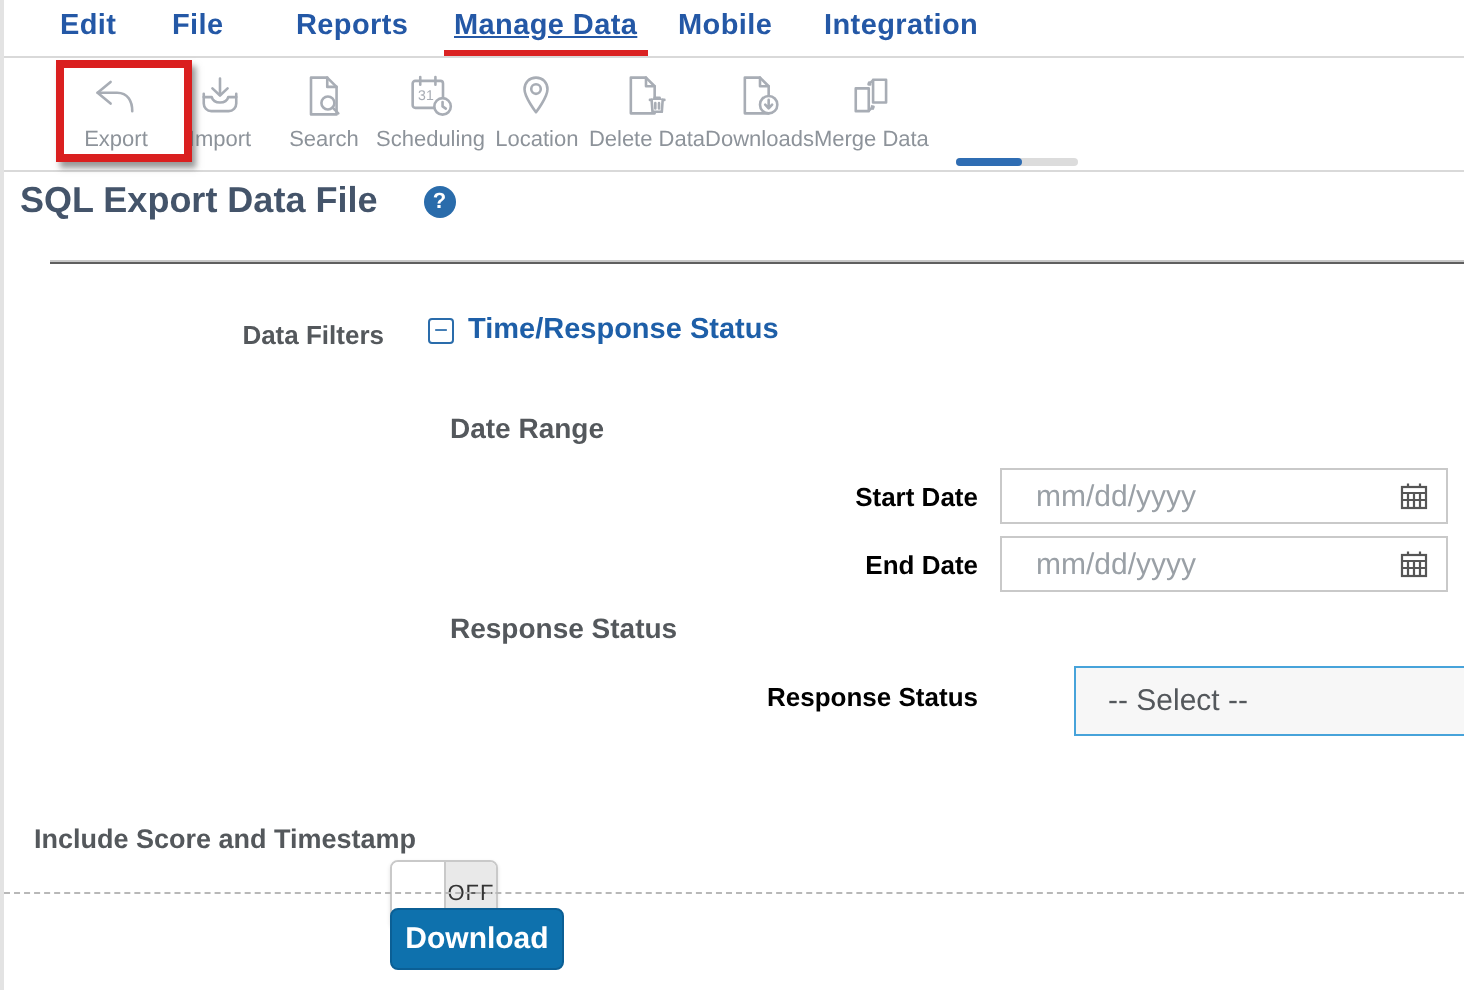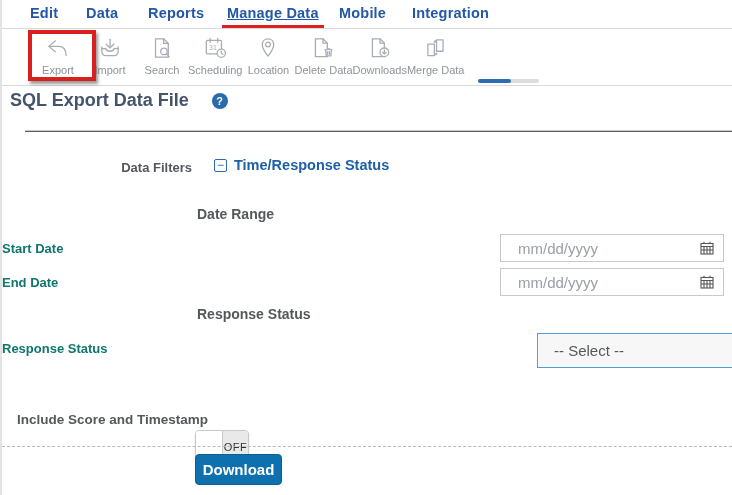--- a/index.html
+++ b/index.html
@@ -51,26 +51,26 @@
   
   .data-filters-label{position:absolute;left:0;top:160px;width:190px;text-align:right;
             font-weight:700;font-size:13px;color:#54585c;}
   .group-toggle{position:absolute;left:212px;top:157px;display:flex;align-items:center;
             gap:7px;cursor:pointer;}
   .collapse-box{width:13px;height:13px;box-sizing:border-box;border:1px solid #2a6cab;
             border-radius:2px;color:#2a6cab;font-size:12px;line-height:10px;
             text-align:center;font-weight:400;}
   .group-label{color:#1e5fa8;font-weight:700;font-size:14.5px;}
 
-  .section-heading{position:absolute;font-weight:700;font-size:14px;color:#54585c;}
+  .section-heading{position:absolute;font-weight:700;font-size:14px;color:#54585c;margin-left:28px;}
   .h-date{left:195px;top:206px;}
   .h-resp{left:195px;top:306px;}
 
-  .field-label{position:absolute;left:0;width:487px;text-align:left;
-            font-weight:700;font-size:13px;color:#0f766e;}
+  .field-label{position:absolute;left:0;width:487px;text-align:right;
+            font-weight:700;font-size:13px;color:#000000;}
   .l-start{top:241px}.l-end{top:275px}.l-resp{top:341px}
 
   .date-input{position:absolute;left:498px;width:224px;height:28px;box-sizing:border-box;
             border:1px solid #c9c9c9;font-size:15px;color:#555;background:#fff;
             padding:0 32px 0 17px;font-family:inherit;outline:none;}
   .date-input::placeholder{color:#9aa0a6;opacity:1;}
   .i-start{top:234px}.i-end{top:268px}
   .cal-icon{position:absolute;left:697px;cursor:pointer;}
   .c-start{top:240px}.c-end{top:274px}
 
@@ -97,21 +97,21 @@
             background:#0e71ad;border:1px solid #0b5f95;border-radius:4px;
             color:#fff;font-weight:700;font-size:15px;font-family:inherit;cursor:pointer;}
 </style>
 </head>
 <body>
 
 <div class="page">
 
   <div class="topnav">
     <span class="nav-item n0">Edit</span>
-    <span class="nav-item n1">Data</span>
+    <span class="nav-item n1">File</span>
     <span class="nav-item n2">Reports</span>
     <span class="nav-item n3 active">
       <span>Manage Data</span>
       <span class="red-underline"></span>
     </span>
     <span class="nav-item n4">Mobile</span>
     <span class="nav-item n5">Integration</span>
   </div>
 
   <div class="export-bg"></div>

